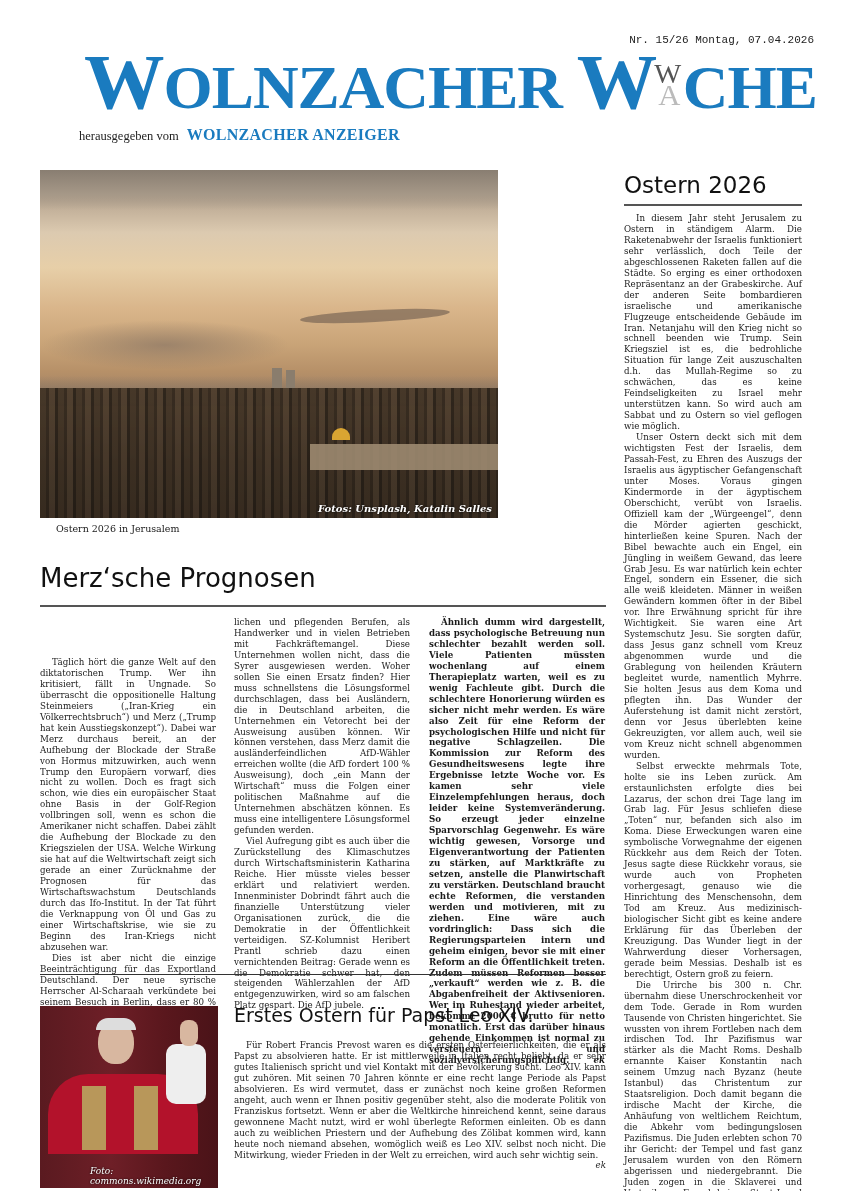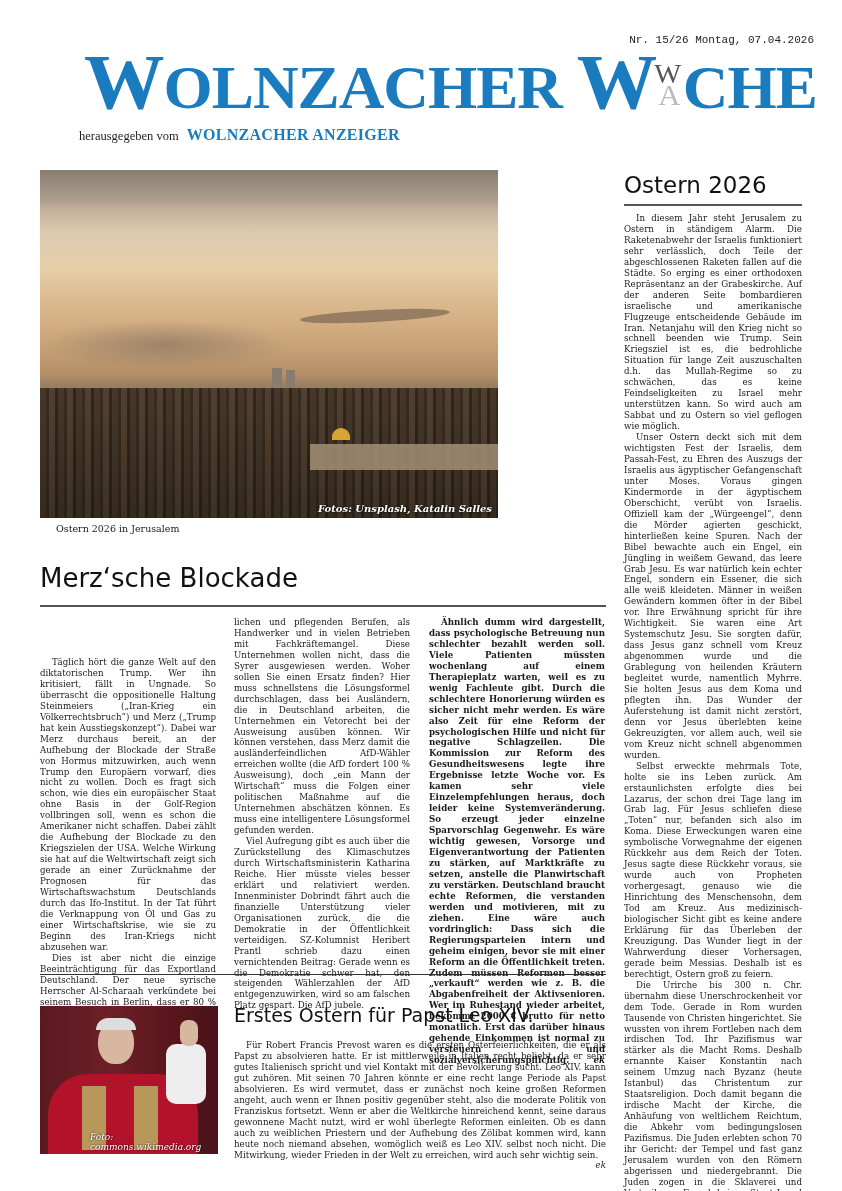--- a/index.html
+++ b/index.html
@@ -40,21 +40,21 @@
   .side-text { position:absolute; top:213px; left:624px; width:178px; font-size:8.7px; line-height:10.95px; text-align:justify; }
   .side-text p, .col p, .pope-text p { margin:0; text-indent:12px; }
   .sig { float:right; font-style:italic; }
 
   .merz-title { position:absolute; top:563px; left:40px; font-size:26px; }
   .merz-rule { top:605px; left:40px; width:566px; }
   .col { position:absolute; top:617px; width:176px; font-size:8.7px; line-height:10.95px; text-align:justify; }
   .col1 { left:40px;margin-top:40px; } .col2 { left:234px; } .col3 { left:429px;font-weight:bold; }
   .mid-rule { top:974px; left:40px; width:566px; height:1px; background:#333; }
 
-  .pope-img { position:absolute; top:1006px; left:40px; width:178px; height:148px; overflow:hidden;
+  .pope-img { position:absolute; top:1006px; left:40px; width:178px; height:182px; overflow:hidden;
     background: linear-gradient(90deg,#5a1a20 0%,#6e1f27 40%,#5a171d 70%,#4a1318 100%); }
   .pope-img .head { position:absolute; left:58px; top:14px; width:36px; height:44px; background:#d8b7a0; border-radius:50% 50% 45% 45%; }
   .pope-img .hair { position:absolute; left:56px; top:12px; width:40px; height:12px; background:#ddd; border-radius:20px 20px 0 0; }
   .pope-img .body { position:absolute; left:8px; top:68px; width:150px; height:80px; background:#b3122b; border-radius:40px 40px 0 0; }
   .pope-img .stole1 { position:absolute; left:42px; top:80px; width:24px; height:64px; background:#b8975a; }
   .pope-img .stole2 { position:absolute; left:94px; top:80px; width:24px; height:64px; background:#b8975a; }
   .pope-img .hand { position:absolute; left:140px; top:14px; width:18px; height:26px; background:#d8b7a0; border-radius:8px; }
   .pope-img .sleeve { position:absolute; left:126px; top:38px; width:40px; height:60px; background:#eee; border-radius:10px; }
   .pope-img .credit { left:50px; bottom:2px; font-weight:normal; font-size:9px; }
 
@@ -93,21 +93,21 @@
 <h2 class="headline side-title">Ostern 2026</h2>
 <div class="rule side-rule"></div>
 <div class="side-text">
   <p>In diesem Jahr steht Jerusalem zu Ostern in ständigem Alarm. Die Raketenabwehr der Israelis funktioniert sehr verlässlich, doch Teile der abgeschlossenen Raketen fallen auf die Städte. So erging es einer orthodoxen Repräsentanz an der Grabeskirche. Auf der anderen Seite bombardieren israelische und amerikanische Flugzeuge entscheidende Gebäude im Iran. Netanjahu will den Krieg nicht so schnell beenden wie Trump. Sein Kriegsziel ist es, die bedrohliche Situation für lange Zeit auszuschalten d.h. das Mullah-Regime so zu schwächen, das es keine Feindseligkeiten zu Israel mehr unterstützen kann. So wird auch am Sabbat und zu Ostern so viel geflogen wie möglich.</p>
   <p>Unser Ostern deckt sich mit dem wichtigsten Fest der Israelis, dem Passah-Fest, zu Ehren des Auszugs der Israelis aus ägyptischer Gefangenschaft unter Moses. Voraus gingen Kindermorde in der ägyptischem Oberschicht, verübt von Israelis. Offiziell kam der „Würgeengel“, denn die Mörder agierten geschickt, hinterließen keine Spuren. Nach der Bibel bewachte auch ein Engel, ein Jüngling in weißem Gewand, das leere Grab Jesu. Es war natürlich kein echter Engel, sondern ein Essener, die sich alle weiß kleideten. Männer in weißen Gewändern kommen öfter in der Bibel vor. Ihre Erwähnung spricht für ihre Wichtigkeit. Sie waren eine Art Systemschutz Jesu. Sie sorgten dafür, dass Jesus ganz schnell vom Kreuz abgenommen wurde und die Grablegung von heilenden Kräutern begleitet wurde, namentlich Myhrre. Sie holten Jesus aus dem Koma und pflegten ihn. Das Wunder der Auferstehung ist damit nicht zerstört, denn vor Jesus überlebten keine Gekreuzigten, vor allem auch, weil sie vom Kreuz nicht schnell abgenommen wurden.</p>
   <p>Selbst erweckte mehrmals Tote, holte sie ins Leben zurück. Am erstaunlichsten erfolgte dies bei Lazarus, der schon drei Tage lang im Grab lag. Für Jesus schliefen diese „Toten“ nur, befanden sich also im Koma. Diese Erweckungen waren eine symbolische Vorwegnahme der eigenen Rückkehr aus dem Reich der Toten. Jesus sagte diese Rückkehr voraus, sie wurde auch von Propheten vorhergesagt, genauso wie die Hinrichtung des Menschensohn, dem Tod am Kreuz. Aus medizinisch-biologischer Sicht gibt es keine andere Erklärung für das Überleben der Kreuzigung. Das Wunder liegt in der Wahrwerdung dieser Vorhersagen, gerade beim Messias. Deshalb ist es berechtigt, Ostern groß zu feiern.</p>
   <p>Die Urirche bis 300 n. Chr. übernahm diese Unerschrockenheit vor dem Tode. Gerade in Rom wurden Tausende von Christen hingerichtet. Sie wussten von ihrem Fortleben nach dem irdischen Tod. Ihr Pazifismus war stärker als die Macht Roms. Deshalb ernannte Kaiser Konstantin nach seinem Umzug nach Byzanz (heute Istanbul) das Christentum zur Staatsreligion. Doch damit begann die irdische Macht der Kirche, die Anhäufung von weltlichem Reichtum, die Abkehr vom bedingungslosen Pazifismus. Die Juden erlebten schon 70 ihr Gericht: der Tempel und fast ganz Jerusalem wurden von den Römern abgerissen und niedergebrannt. Die Juden zogen in die Sklaverei und Vertreibung. Es gab keinen Staat Israel mehr.</p>
 
 </div>
 
-<h2 class="headline merz-title">Merz‘sche Blockade</h2>
+<h2 class="headline merz-title">Merz‘sche Prognosen</h2>
 <div class="rule merz-rule"></div>
 
 <div class="col col1">
   <p>Täglich hört die ganze Welt auf den diktatorischen Trump. Wer ihn kritisiert, fällt in Ungnade. So überrascht die oppositionelle Haltung Steinmeiers („Iran-Krieg ein Völkerrechtsbruch“) und Merz („Trump hat kein Ausstiegskonzept“). Dabei war Merz durchaus bereit, an der Aufhebung der Blockade der Straße von Hormus mitzuwirken, auch wenn Trump den Europäern vorwarf, dies nicht zu wollen. Doch es fragt sich schon, wie dies ein europäischer Staat ohne Basis in der Golf-Region vollbringen soll, wenn es schon die Amerikaner nicht schaffen. Dabei zählt die Aufhebung der Blockade zu den Kriegszielen der USA. Welche Wirkung sie hat auf die Weltwirtschaft zeigt sich gerade an einer Zurücknahme der Prognosen für das Wirtschaftswachstum Deutschlands durch das Ifo-Institut. In der Tat führt die Verknappung von Öl und Gas zu einer Wirtschaftskrise, wie sie zu Beginn des Iran-Kriegs nicht abzusehen war.</p>
   <p>Dies ist aber nicht die einzige Beeinträchtigung für das Exportland Deutschland. Der neue syrische Herrscher Al-Scharaah verkündete bei seinem Besuch in Berlin, dass er 80 % der syrischen Flüchtlinge zurücknehmen will. Merz, begrüße dies. Doch von den über 800.000 syrischen Immigranten in Deutschland arbeiten über 500.000: in ärzt-</p>
 </div>
 <div class="col col2">
   <p style="text-indent:0">lichen und pflegenden Berufen, als Handwerker und in vielen Betrieben mit Fachkräftemangel. Diese Unternehmen wollen nicht, dass die Syrer ausgewiesen werden. Woher sollen Sie einen Ersatz finden? Hier muss schnellstens die Lösungsformel durchschlagen, dass bei Ausländern, die in Deutschland arbeiten, die Unternehmen ein Vetorecht bei der Ausweisung ausüben können. Wir können verstehen, dass Merz damit die ausländerfeindlichen AfD-Wähler erreichen wollte (die AfD fordert 100 % Ausweisung), doch „ein Mann der Wirtschaft“ muss die Folgen einer politischen Maßnahme auf die Unternehmen abschätzen können. Es muss eine intelligentere Lösungsformel gefunden werden.</p>
   <p>Viel Aufregung gibt es auch über die Zurückstellung des Klimaschutzes durch Wirtschaftsministerin Katharina Reiche. Hier müsste vieles besser erklärt und relativiert werden. Innenminister Dobrindt fährt auch die finanzielle Unterstützung vieler Organisationen zurück, die die Demokratie in der Öffentlichkeit verteidigen. SZ-Kolumnist Heribert Prantl schrieb dazu einen vernichtenden Beitrag: Gerade wenn es die Demokratie schwer hat, den steigenden Wählerzahlen der AfD entgegenzuwirken, wird so am falschen Platz gespart. Die AfD jubele.</p>
 </div>

